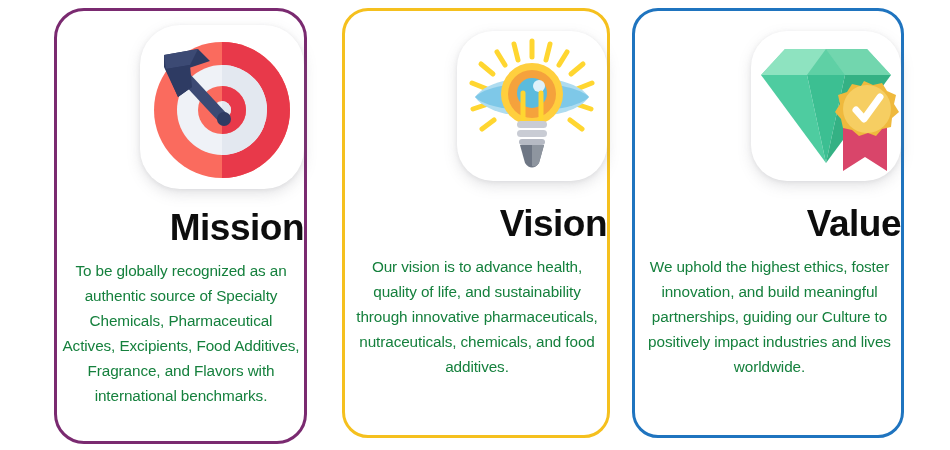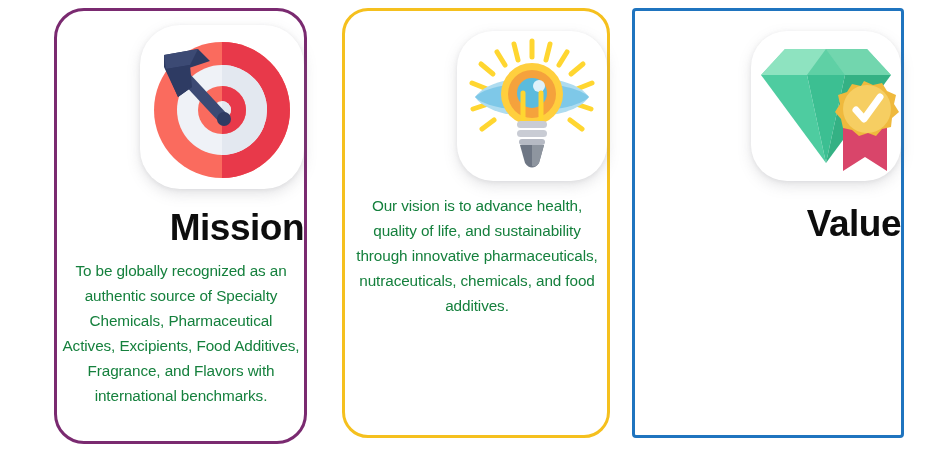--- a/index.html
+++ b/index.html
@@ -44,21 +44,21 @@
     height: 430px;
     border-color: #F5C01E;
     border-radius: 26px;
   }
   .card-value {
     left: 632px;
     top: 8px;
     width: 272px;
     height: 430px;
     border-color: #1F74BF;
-    border-radius: 4px;
+    border-radius: 26px;
   }
 
   
   .icon-tile {
     position: relative;
     width: 164px;
     height: 164px;
     margin-top: 14px;
     border-radius: 40px;
     background: #ffffff;
@@ -159,20 +159,21 @@
         <circle cx="82" cy="55" r="6" fill="#DFF1FA"></circle>
         <path d="M66 62 L66 92 M84 62 L84 92" stroke="#FFD630" stroke-width="5" stroke-linecap="round" fill="none"></path>
 
         <rect x="60" y="90" width="30" height="7" rx="3.5" fill="#C9CCD4"></rect>
         <rect x="60" y="99" width="30" height="7" rx="3.5" fill="#C9CCD4"></rect>
         <rect x="62" y="108" width="26" height="6" rx="3" fill="#B6BAC4"></rect>
         <path d="M63 114 L87 114 L82 132 C78 138 72 138 68 132 Z" fill="#6E7684"></path>
         <path d="M75 114 L87 114 L82 132 C80 135 77 136 75 135 Z" fill="#8E959F"></path>
       </svg>
     </div>
+    <div class="card-title">Vision</div>
     <div class="card-body">Our vision is to advance health, quality of life, and sustainability through innovative pharmaceuticals, nutraceuticals, chemicals, and food additives.</div>
   </div>
 
   <div class="card card-value" style="border-color: rgb(31, 116, 191);">
     <div class="icon-tile narrow">
       <svg viewBox="0 0 150 150">
 
         <path d="M10 44 L34 18 L116 18 L140 44 Z" fill="#7FDDB7"></path>
         <path d="M34 18 L75 18 L56 44 L10 44 Z" fill="#8EE3C0"></path>
         <path d="M75 18 L116 18 L140 44 L94 44 Z" fill="#72D6AE"></path>
@@ -187,15 +188,16 @@
         <g>
           <path d="M113 50
             L122 54 L131 52 L136 60 L145 64 L143 73 L148 81 L141 87 L140 96 L131 98 L125 105
             L117 102 L108 105 L101 99 L92 97 L90 88 L84 81 L89 73 L87 64 L96 61 L101 53 L110 55 Z" fill="#EFB93D"></path>
           <circle cx="116" cy="78" r="24" fill="#F6CE62"></circle>
           <path d="M105 79 L113 88 L129 66" stroke="#ffffff" stroke-width="7" fill="none" stroke-linecap="round" stroke-linejoin="round"></path>
         </g>
       </svg>
     </div>
     <div class="card-title">Value</div>
+    <div class="card-body">We uphold the highest ethics, foster innovation, and build meaningful partnerships, guiding our Culture to positively impact industries and lives worldwide.</div>
   </div>
 
 </div>
 
 </body></html>

